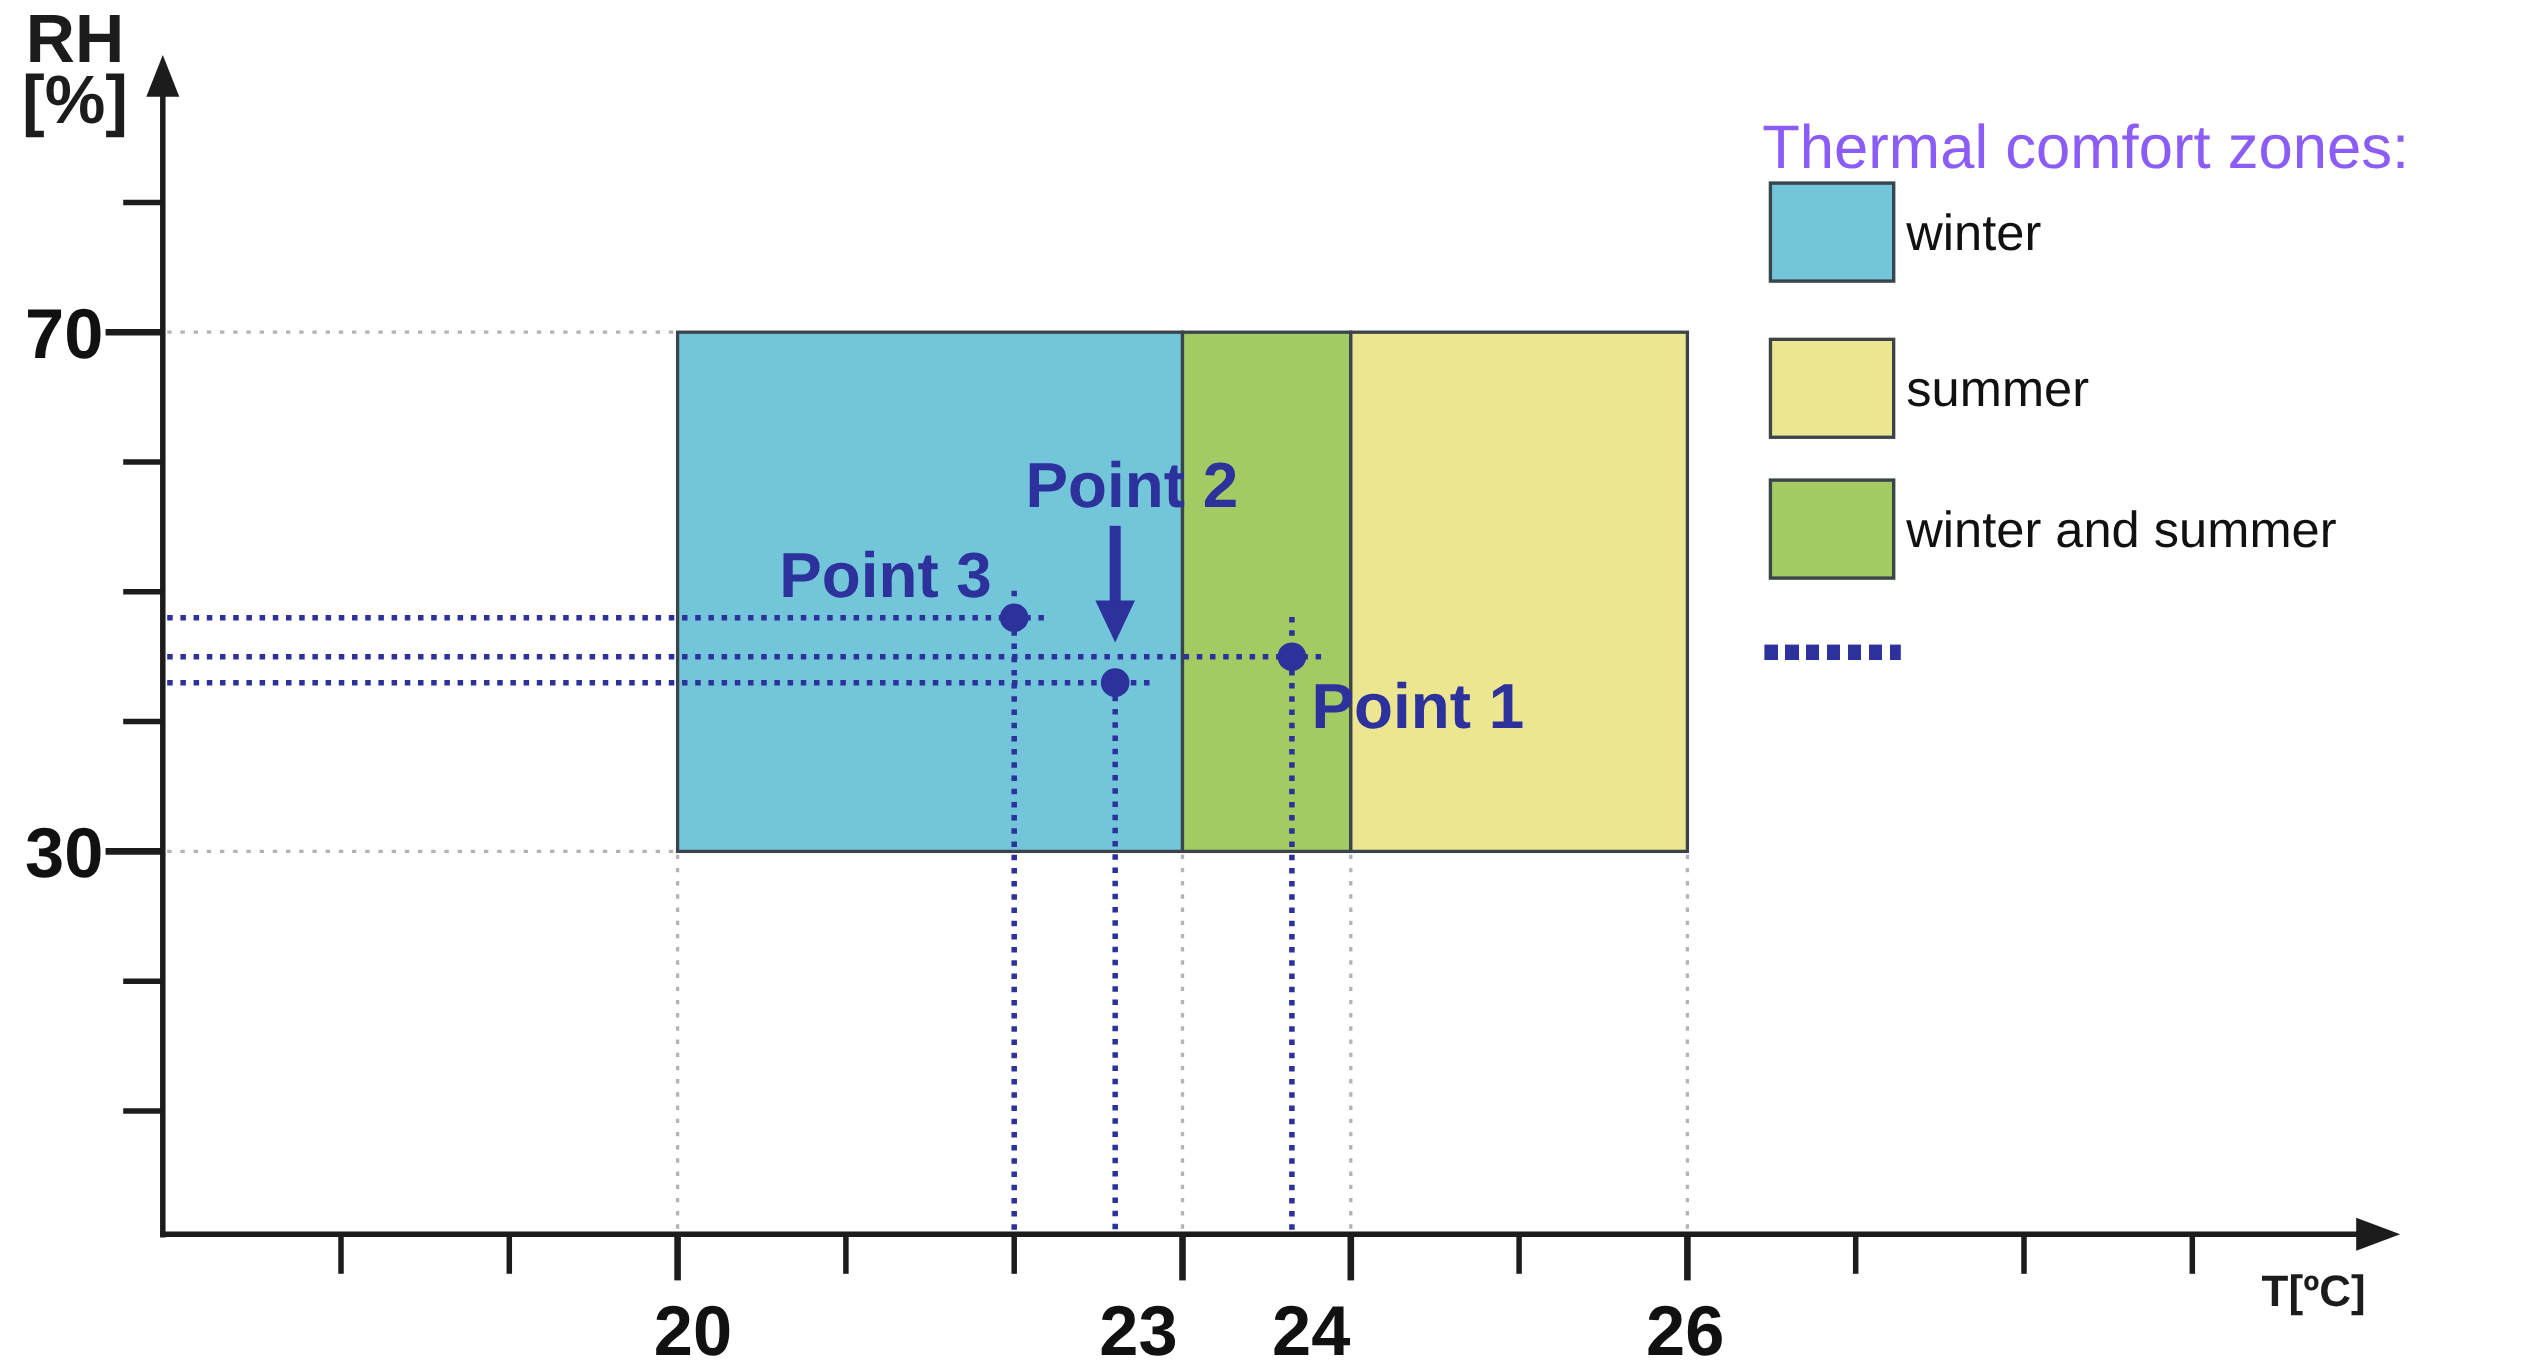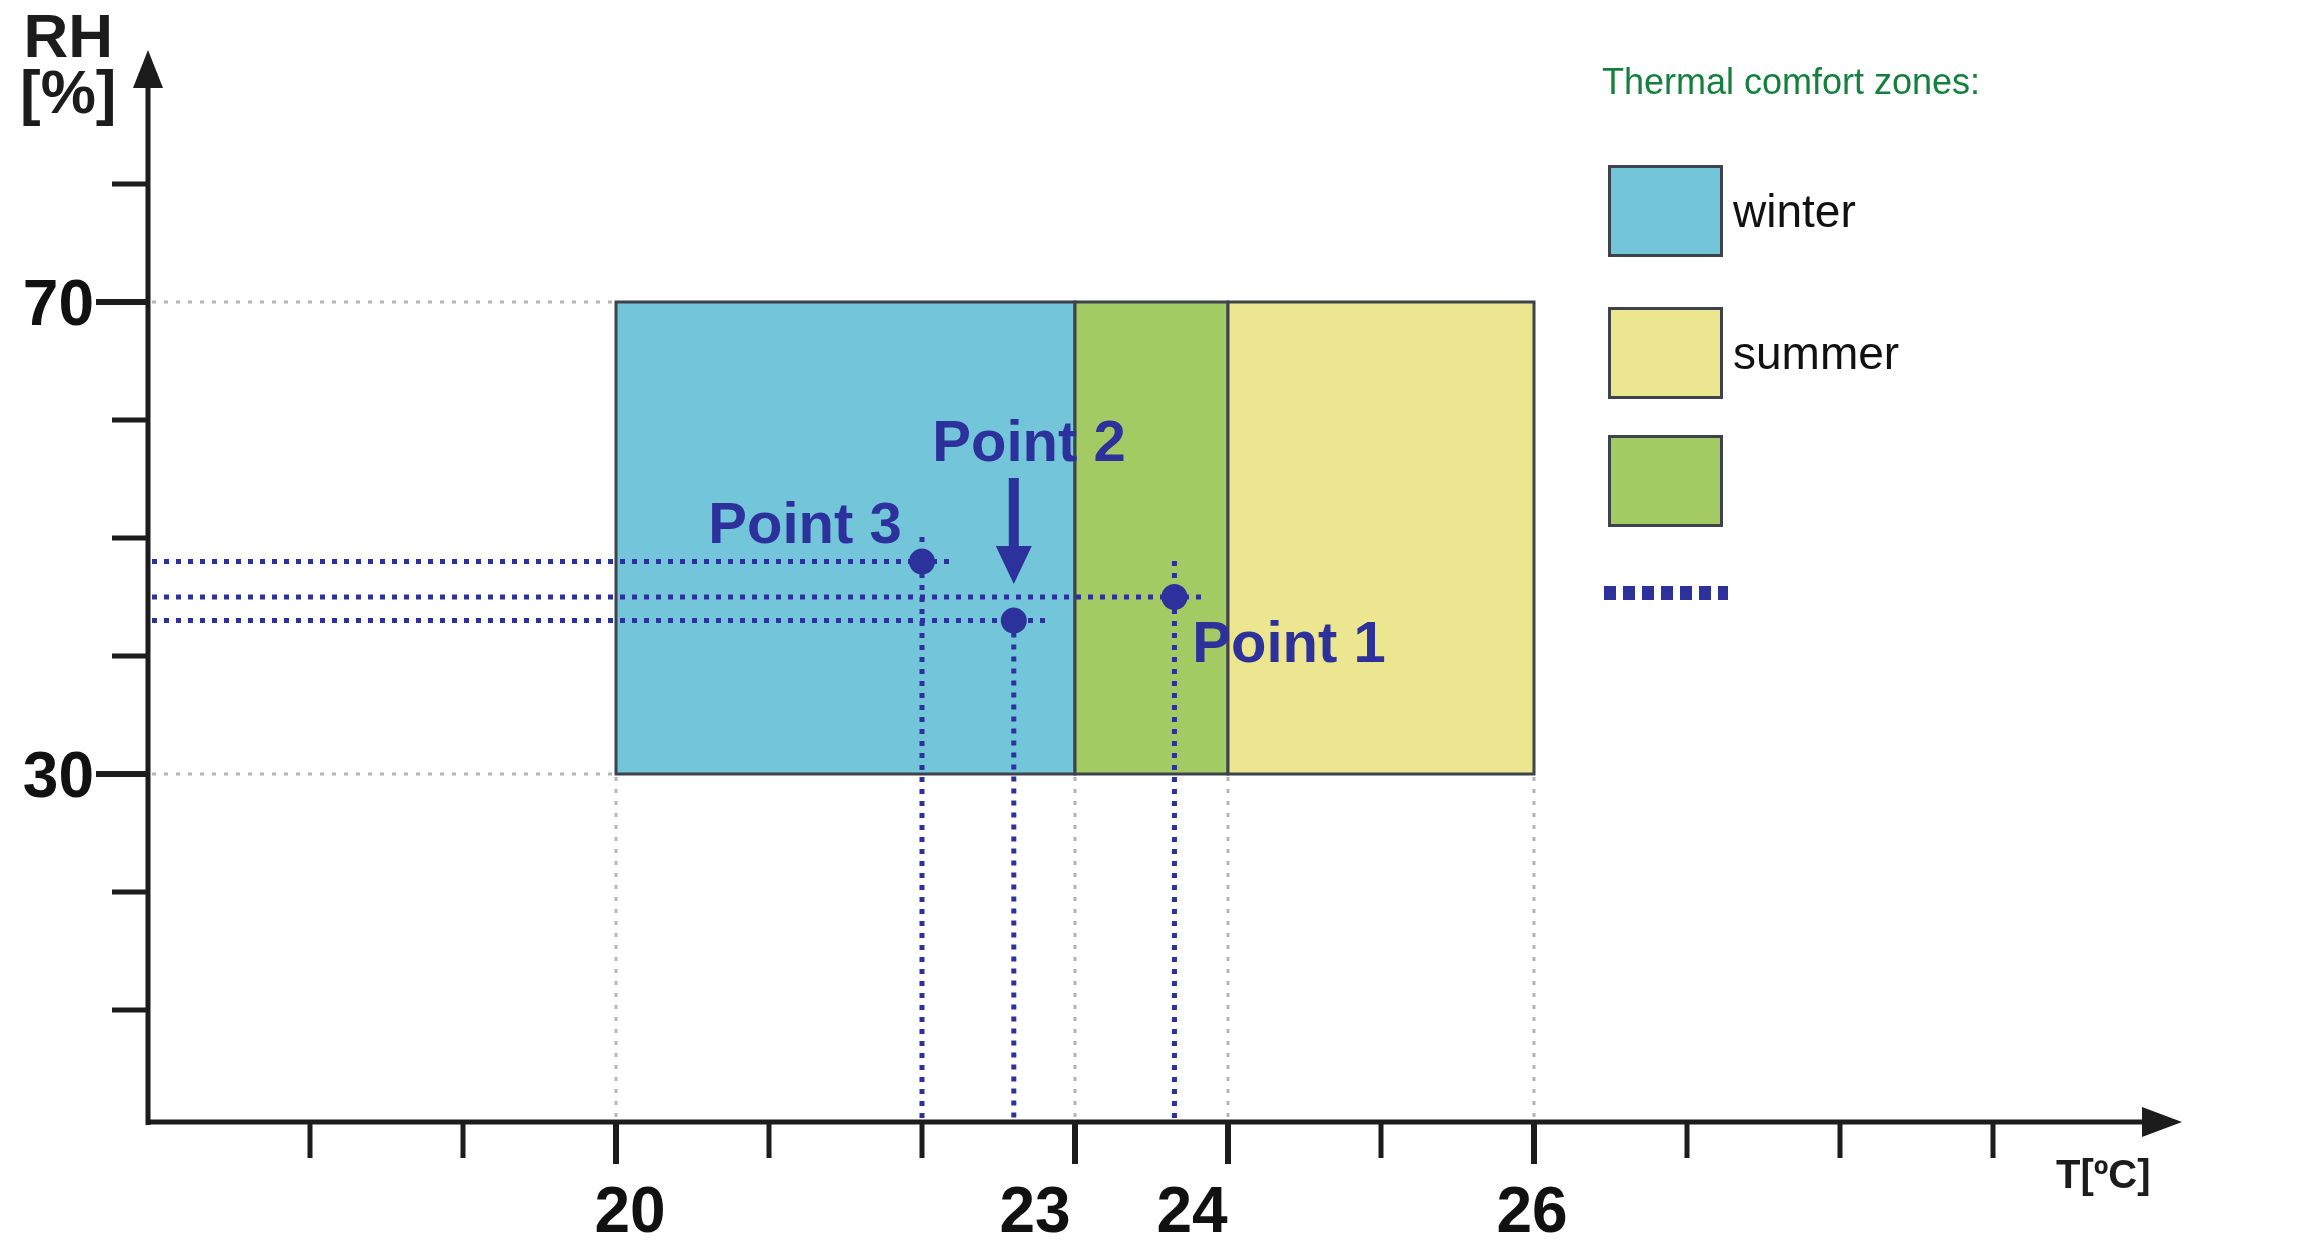--- a/index.html
+++ b/index.html
@@ -3,21 +3,21 @@
 <meta charset="utf-8">
 <style>
   html,body{margin:0;padding:0;background:#fff;}
   #canvas{position:relative;width:2314px;height:1241px;background:#ffffff;overflow:hidden;
           font-family:"Liberation Sans",sans-serif;}
   #plot{position:absolute;left:0;top:0;width:2314px;height:1241px;}
   .axis-title{position:absolute;font-weight:bold;color:#1c1c1c;text-align:center;}
   #rh-label{left:20px;top:8px;font-size:62px;line-height:56px;}
   #t-label{left:2056px;top:1152px;font-size:40px;}
   #legend{position:absolute;left:1602px;top:61px;width:712px;}
-  #legend-title{font-size:36px;color:#15803d;}
+  #legend-title{font-size:56px;color:#8b5cf6;margin-top:40px;}
   #legend-items{position:absolute;left:0;top:104px;width:712px;height:560px;}
   .legend-row{position:absolute;left:0;width:712px;height:92px;}
   .legend-swatch{position:absolute;left:6px;top:0;width:115px;height:92px;border:3px solid #3c434b;box-sizing:border-box;}
   .legend-label{position:absolute;left:131px;top:0;height:92px;line-height:92px;font-size:46px;color:#111;}
   .legend-dotted{position:absolute;left:2px;top:39px;width:124px;height:14px;
       background:repeating-linear-gradient(90deg,#2c319b 0 12px,transparent 12px 19px);}
   svg text{font-family:"Liberation Sans",sans-serif;}
 </style>
 </head>
 <body>
@@ -91,19 +91,20 @@
         <div class="legend-row" style="top: 0px;">
           <div class="legend-swatch" style="background: rgb(115, 198, 218);"></div>
           <div class="legend-label">winter</div>
         </div>
         <div class="legend-row" style="top: 142px;">
           <div class="legend-swatch" style="background: rgb(235, 230, 143);"></div>
           <div class="legend-label">summer</div>
         </div>
         <div class="legend-row" style="top: 270px;">
           <div class="legend-swatch" style="background: rgb(163, 203, 99);"></div>
+          <div class="legend-label">winter and summer</div>
         </div>
         <div class="legend-row" style="top: 421px;">
           <div class="legend-dotted" style="top: 0px;"></div>
         </div>
       </div>
   </div>
 </div>
 
 </body></html>

